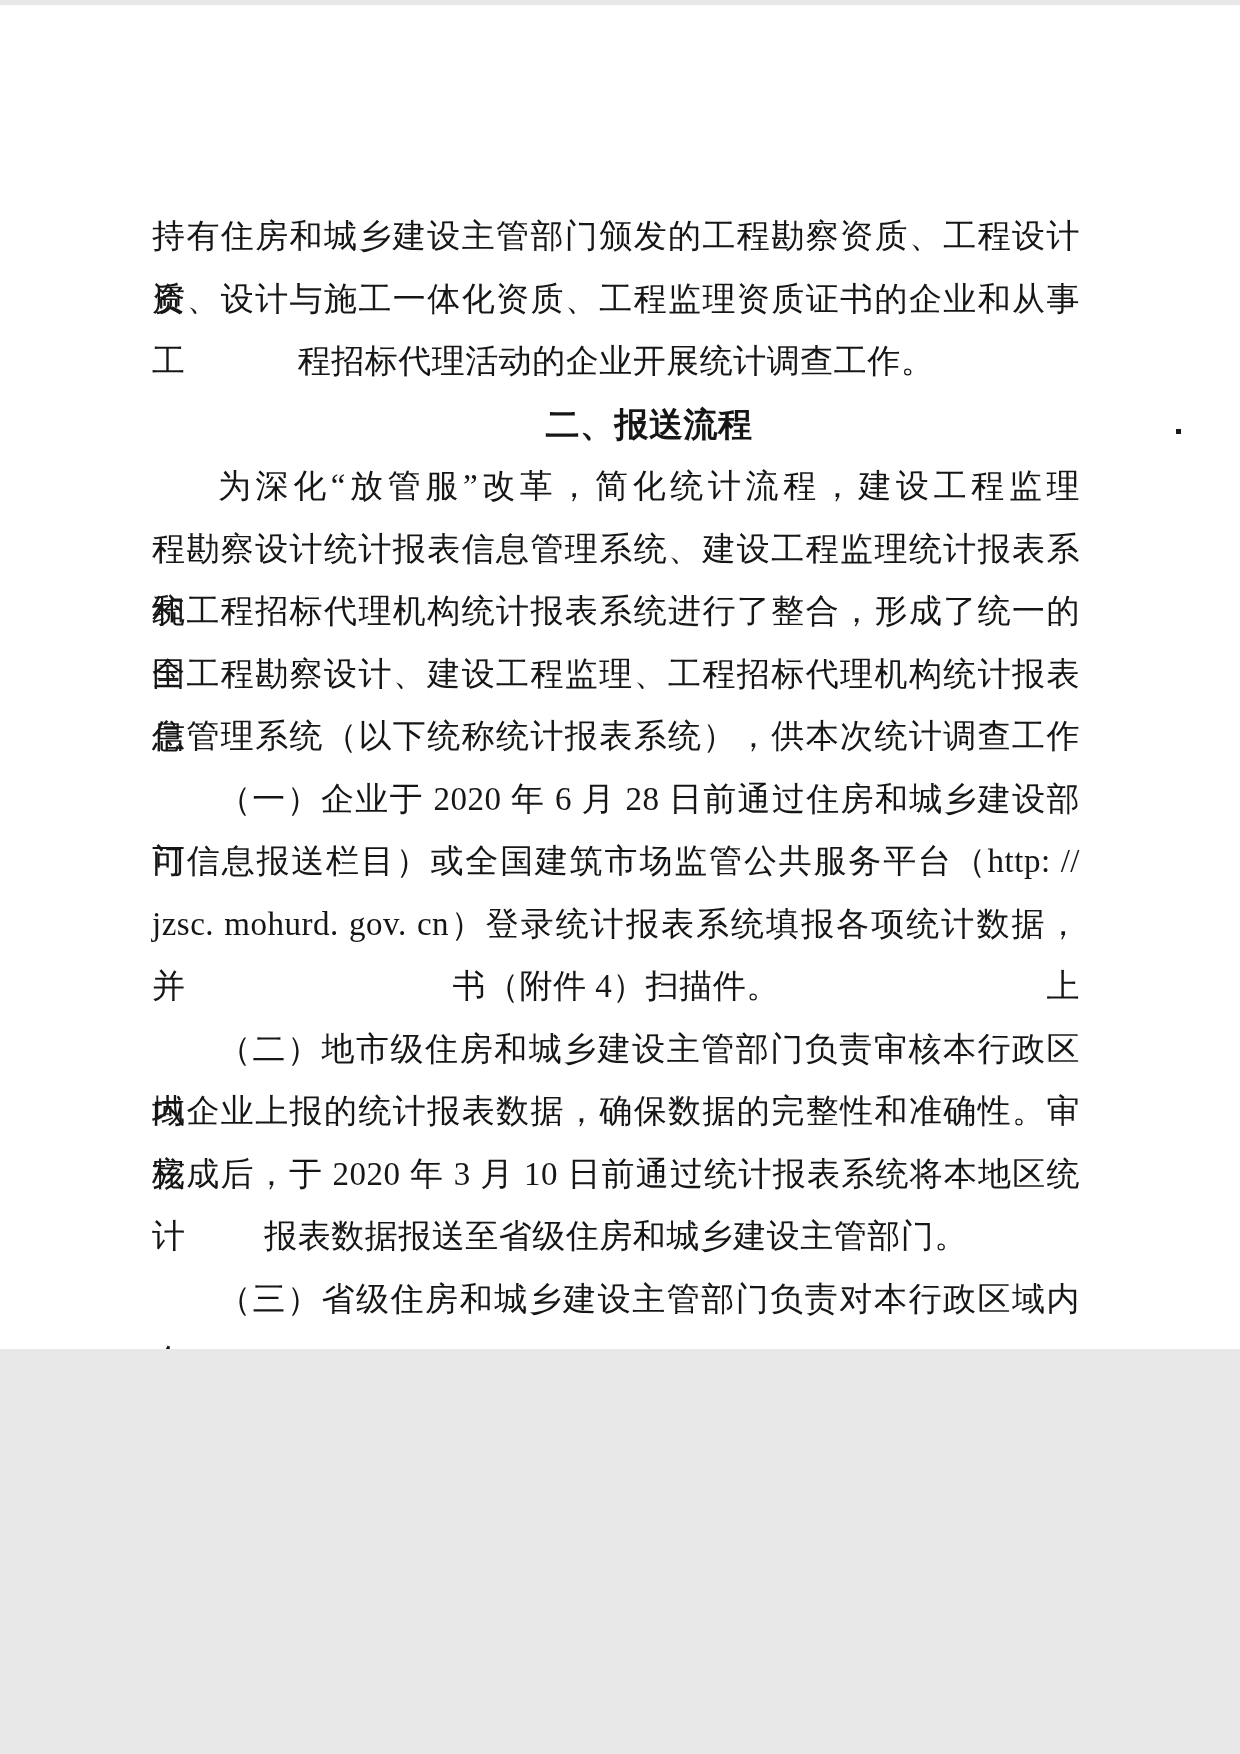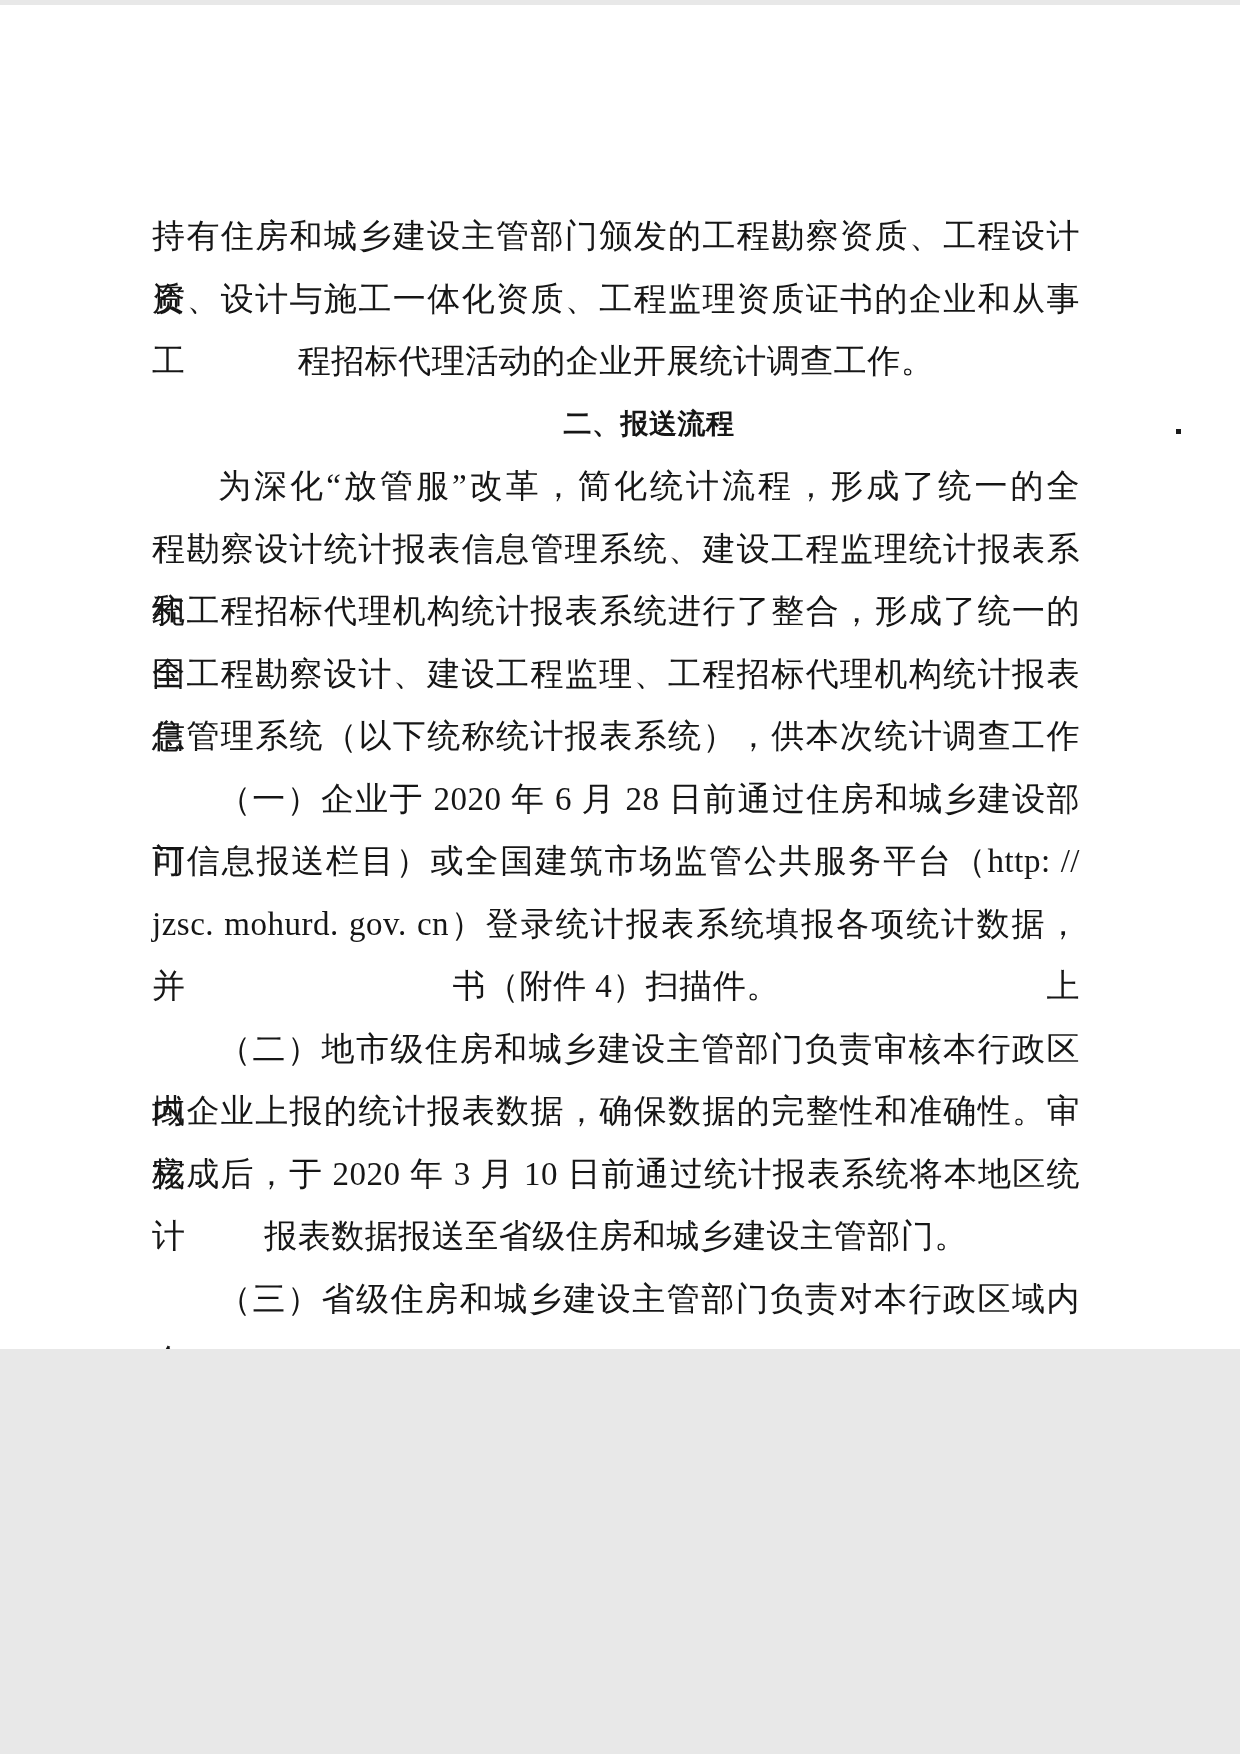--- a/index.html
+++ b/index.html
@@ -36,21 +36,21 @@
     text-align: justify;
     text-align-last: justify;
     text-justify: inter-character;
   }
   .line.indent {
     text-indent: 66px;
   }
   .line.heading {
     font-family: "Liberation Sans", "DejaVu Sans", sans-serif;
     font-weight: bold;
-    font-size: 28px;
+    font-size: 34px;
   }
   .page-number {
     position: absolute;
     left: 190px;
     top: 1570px;
     height: 62px;
     line-height: 62px;
     font-size: 33px;
     letter-spacing: 3px;
   }
@@ -65,21 +65,21 @@
 </style>
 </head>
 <body>
 
 <div class="page">
   <div class="text-block">
     <div class="line j">持有住房和城乡建设主管部门颁发的工程勘察资质、工程设计资</div>
     <div class="line j">质、设计与施工一体化资质、工程监理资质证书的企业和从事工</div>
     <div class="line">程招标代理活动的企业开展统计调查工作。</div>
     <div class="line heading indent">二、报送流程</div>
-    <div class="line j indent">为深化“放管服”改革，简化统计流程，形成了统一的全</div>
+    <div class="line j indent">为深化“放管服”改革，简化统计流程，建设工程监理</div>
     <div class="line j">程勘察设计统计报表信息管理系统、建设工程监理统计报表系统</div>
     <div class="line j">和工程招标代理机构统计报表系统进行了整合，形成了统一的全</div>
     <div class="line j">国工程勘察设计、建设工程监理、工程招标代理机构统计报表信</div>
     <div class="line j">息管理系统（以下统称统计报表系统），供本次统计调查工作</div>
     <div class="line j indent">（一）企业于 2020 年 6 月 28 日前通过住房和城乡建设部门</div>
     <div class="line j">可信息报送栏目）或全国建筑市场监管公共服务平台（http: //</div>
     <div class="line j">jzsc. mohurd. gov. cn）登录统计报表系统填报各项统计数据，并上</div>
     <div class="line">书（附件 4）扫描件。</div>
     <div class="line j indent">（二）地市级住房和城乡建设主管部门负责审核本行政区域</div>
     <div class="line j">内企业上报的统计报表数据，确保数据的完整性和准确性。审核</div>

